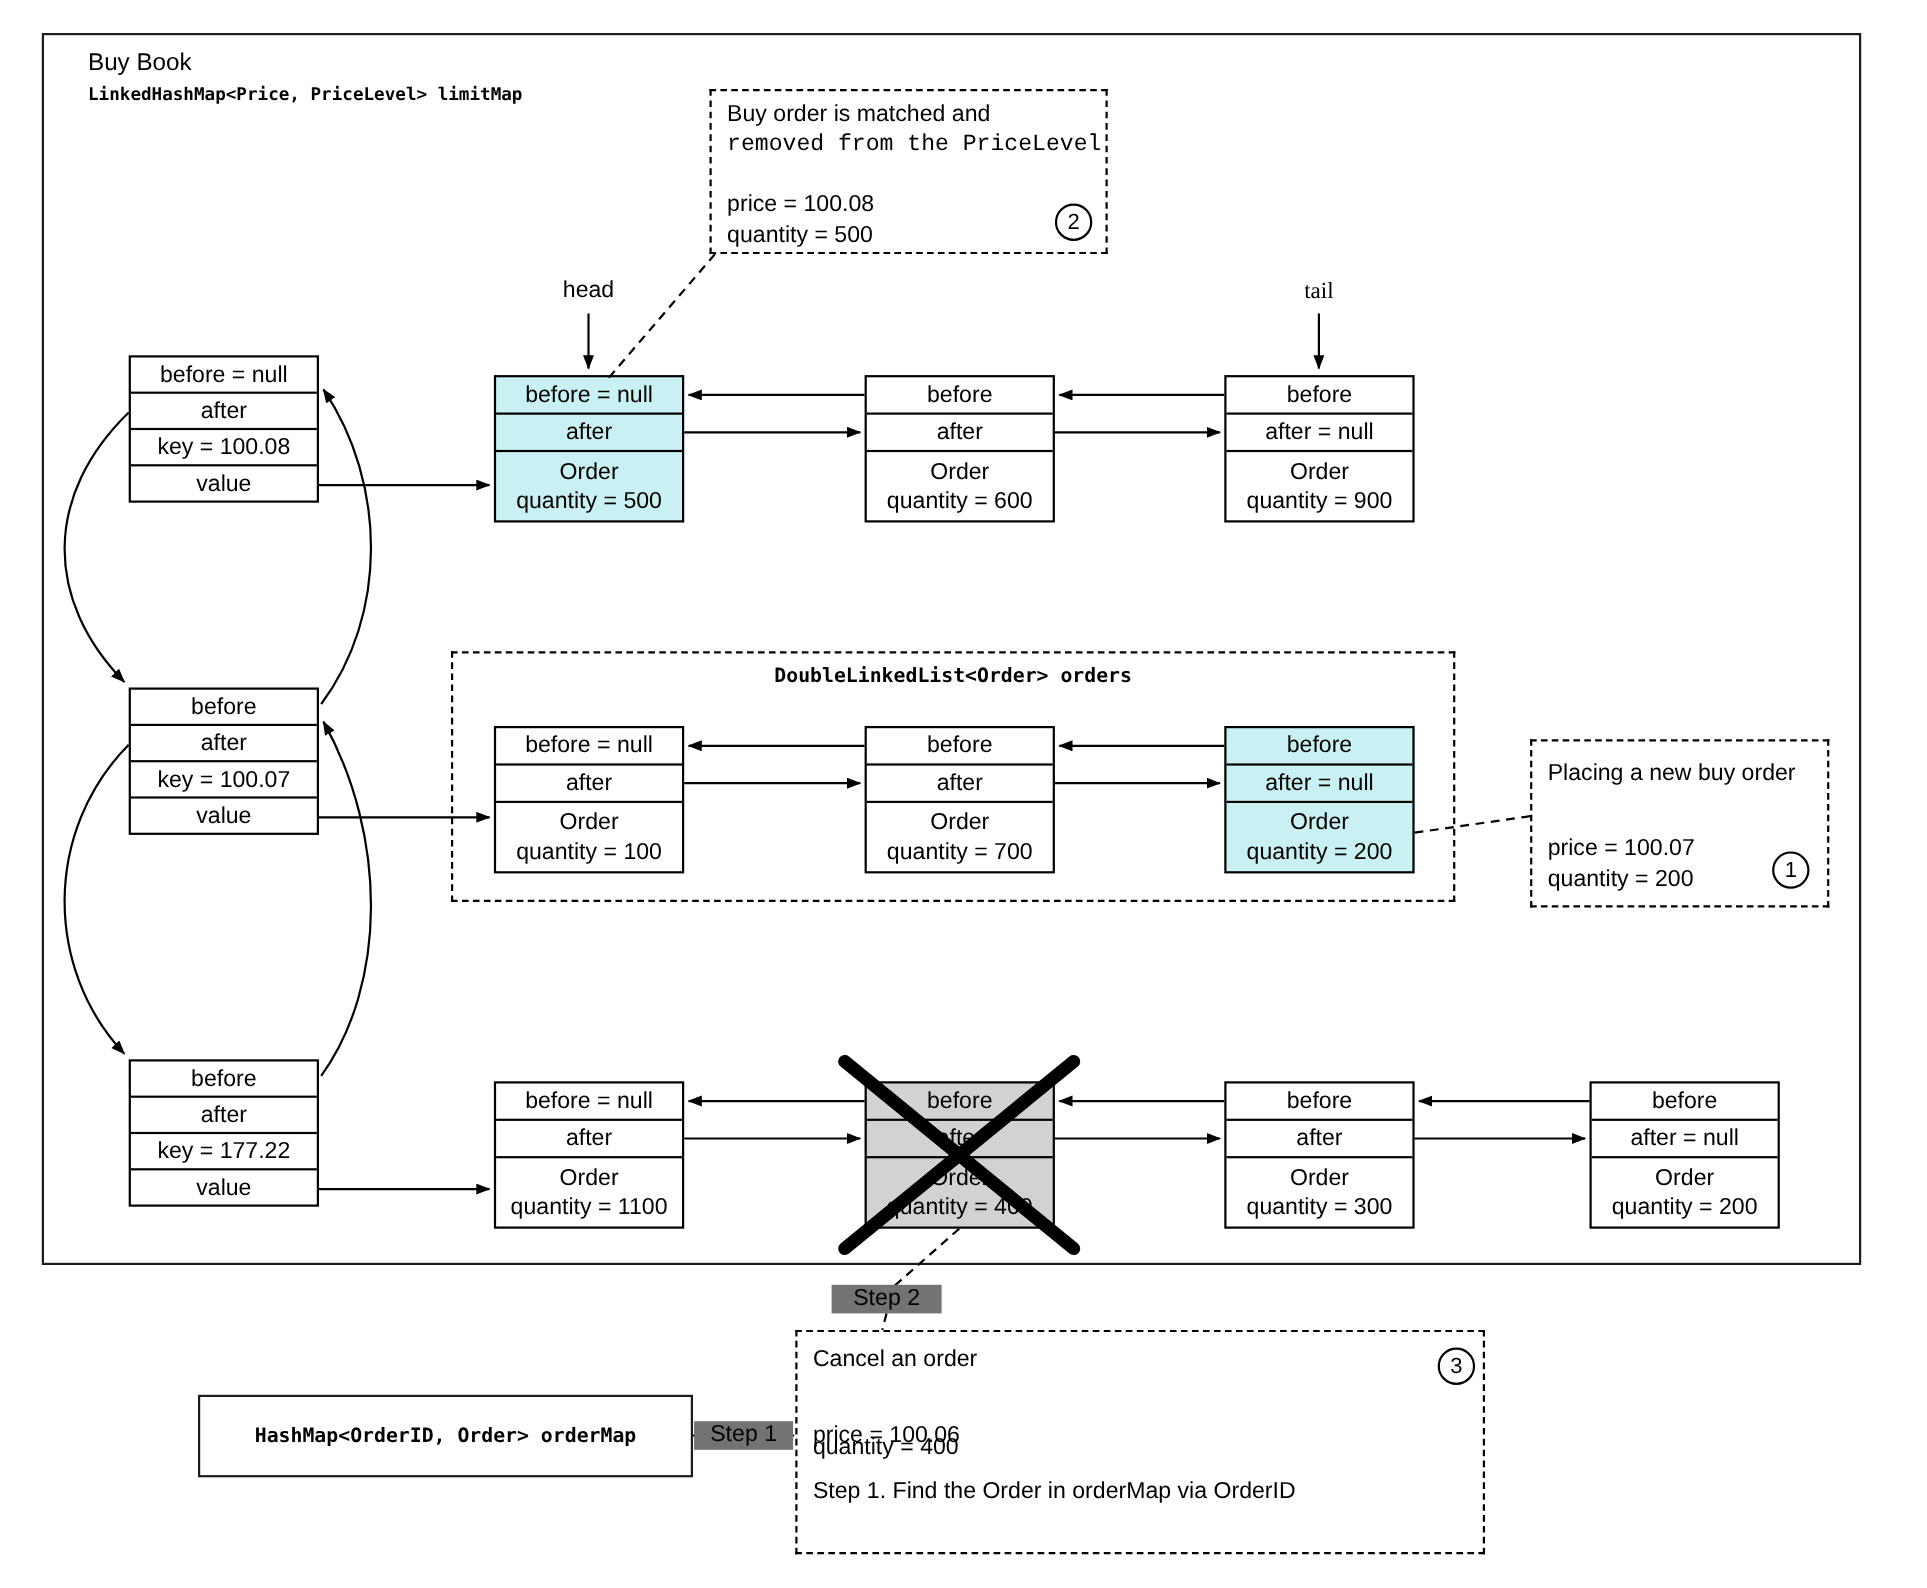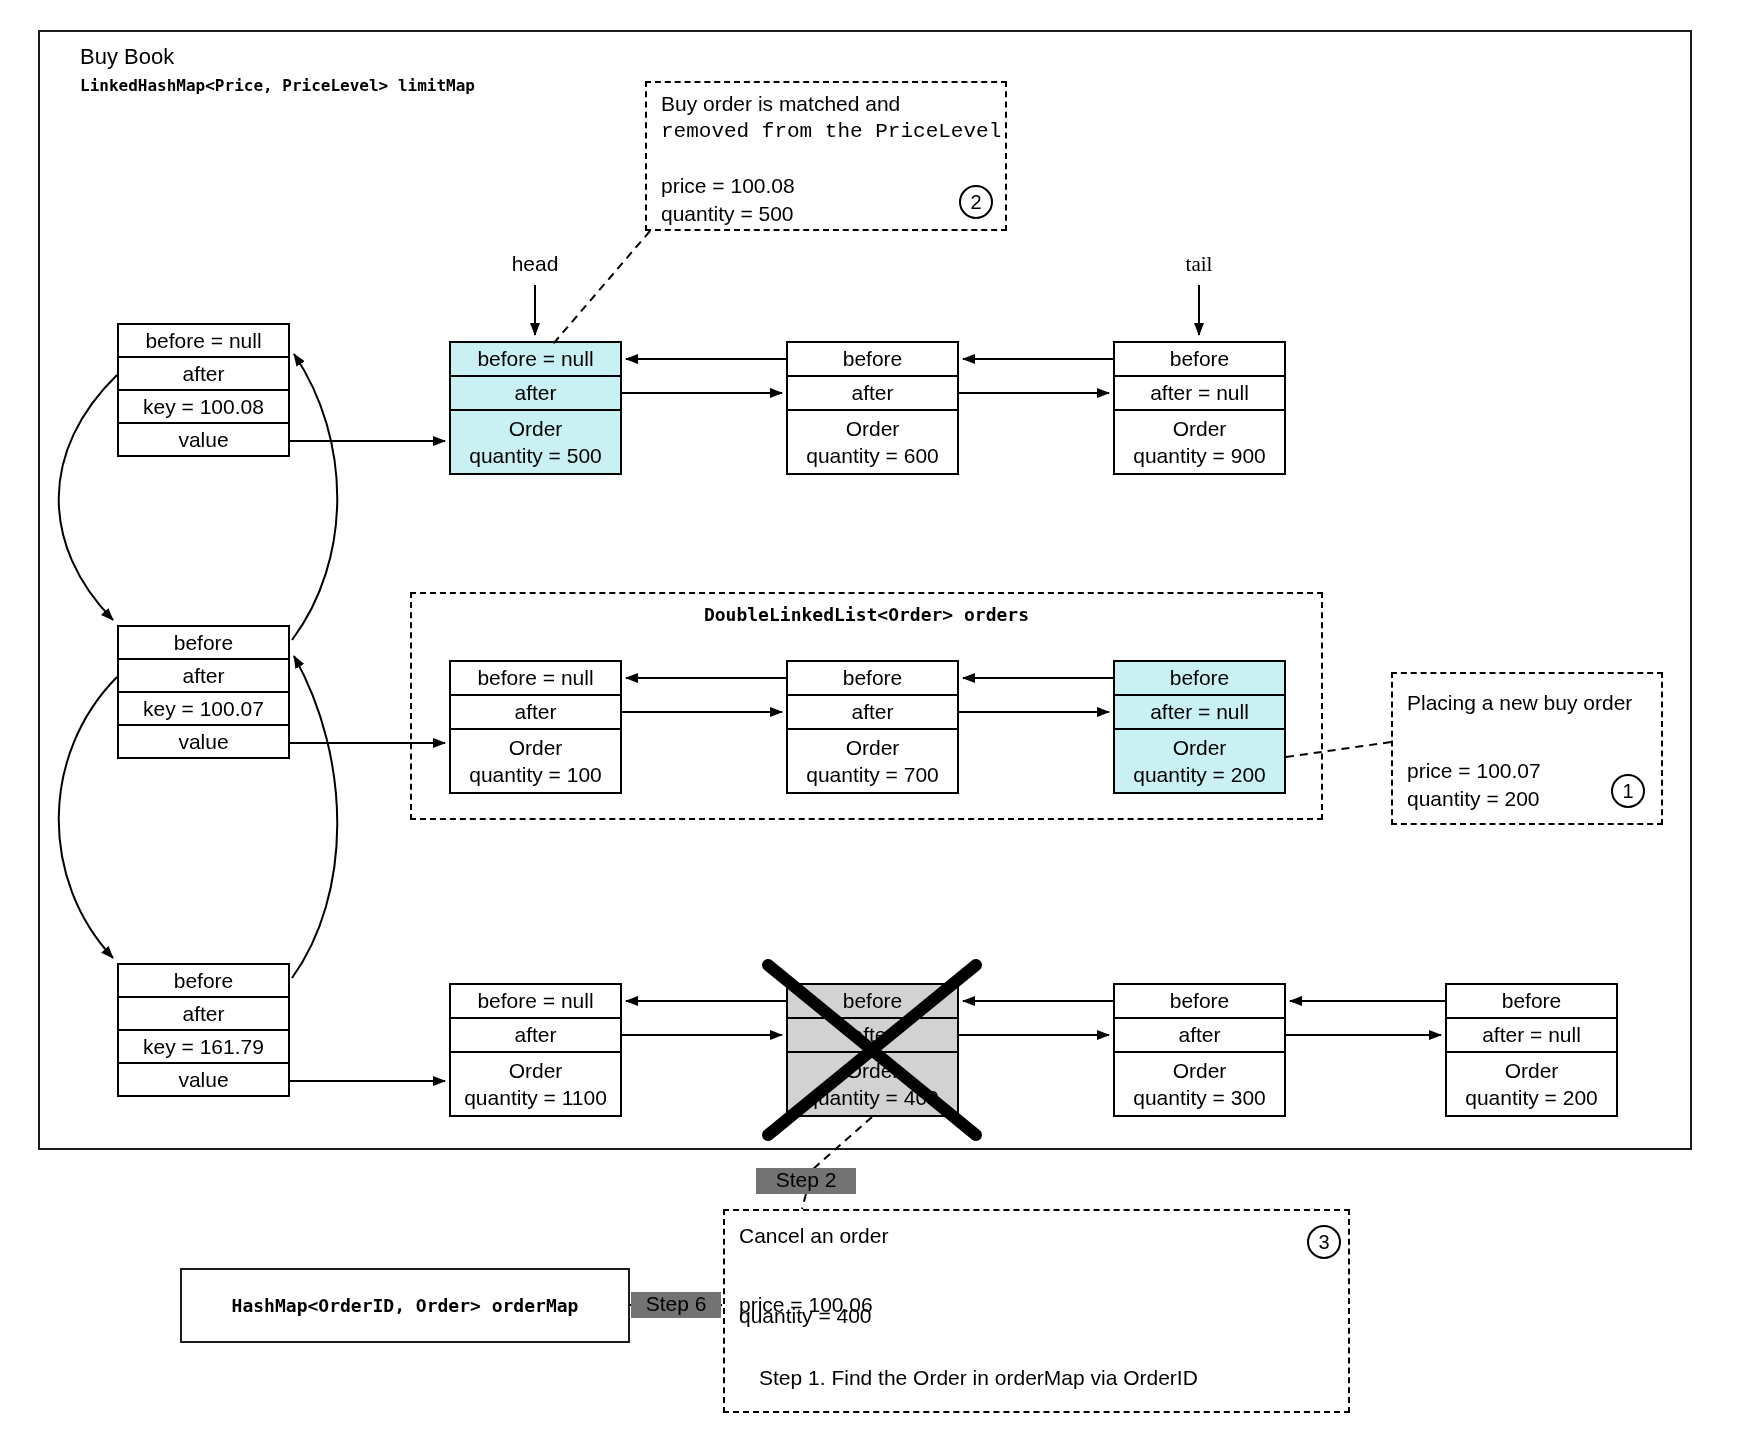--- a/index.html
+++ b/index.html
@@ -49,21 +49,21 @@
 </div>
 <div class="node abs" style="left:117px;top:625px;">
   <div class="plcell">before</div>
   <div class="plcell">after</div>
   <div class="plcell">key = 100.07</div>
   <div class="plcell">value</div>
 </div>
 <div class="node abs" style="left:117px;top:963px;">
   <div class="plcell">before</div>
   <div class="plcell">after</div>
-  <div class="plcell">key = 161.79</div>
+  <div class="plcell">key = 177.22</div>
   <div class="plcell">value</div>
 </div>
 
 <div class="node abs" style="left: 449px; top: 341px; background: rgb(201, 240, 242);">
   <div class="cell">before = null</div>
   <div class="cell">after</div>
   <div class="cell tall">
       <span>Order</span>
       <span>quantity = 500</span>
     </div>
@@ -147,29 +147,29 @@
 <div class="node abs" style="left:1445px;top:983px;">
   <div class="cell">before</div>
   <div class="cell">after = null</div>
   <div class="cell tall">
       <span>Order</span>
       <span>quantity = 200</span>
     </div>
 </div>
 
 <div class="abs ptr-label white-bg" style="left:756px;top:1168px;width:100px;height:26px;">Step 2</div>
-<div class="abs ptr-label white-bg" style="left:631px;top:1292px;width:90px;height:26px;">Step 6</div>
+<div class="abs ptr-label white-bg" style="left:631px;top:1292px;width:90px;height:26px;">Step 1</div>
 
 <div id="ordermap-box" class="abs mono">HashMap&lt;OrderID, Order&gt; orderMap</div>
 
 <div class="abs dashed-box" style="left:723px;top:1209px;width:627px;height:204px;">
   <div class="ann-line" style="top:12px;">Cancel an order</div>
   <div class="ann-line" style="top:81px;">price = 100.06</div>
   <div class="ann-line" style="top:92px;">quantity = 400</div>
-  <div class="ann-line" style="top:154px;margin-left:20px;">Step 1. Find the Order in orderMap via OrderID</div>
+  <div class="ann-line" style="top:132px;">Step 1. Find the Order in orderMap via OrderID</div>
   <div class="badge" style="left:582px;top:14px;">3</div>
 </div>
 
 <svg id="svg-layer" class="abs" viewBox="0 0 1752 1444">
   <defs>
     <marker id="arr" markerUnits="userSpaceOnUse" markerWidth="14" markerHeight="12" refX="12" refY="5" orient="auto">
       <path d="M0,0 L13,5 L0,10 z" fill="#000"></path>
     </marker>
   </defs>
   <g stroke="#000" stroke-width="2" fill="none">

